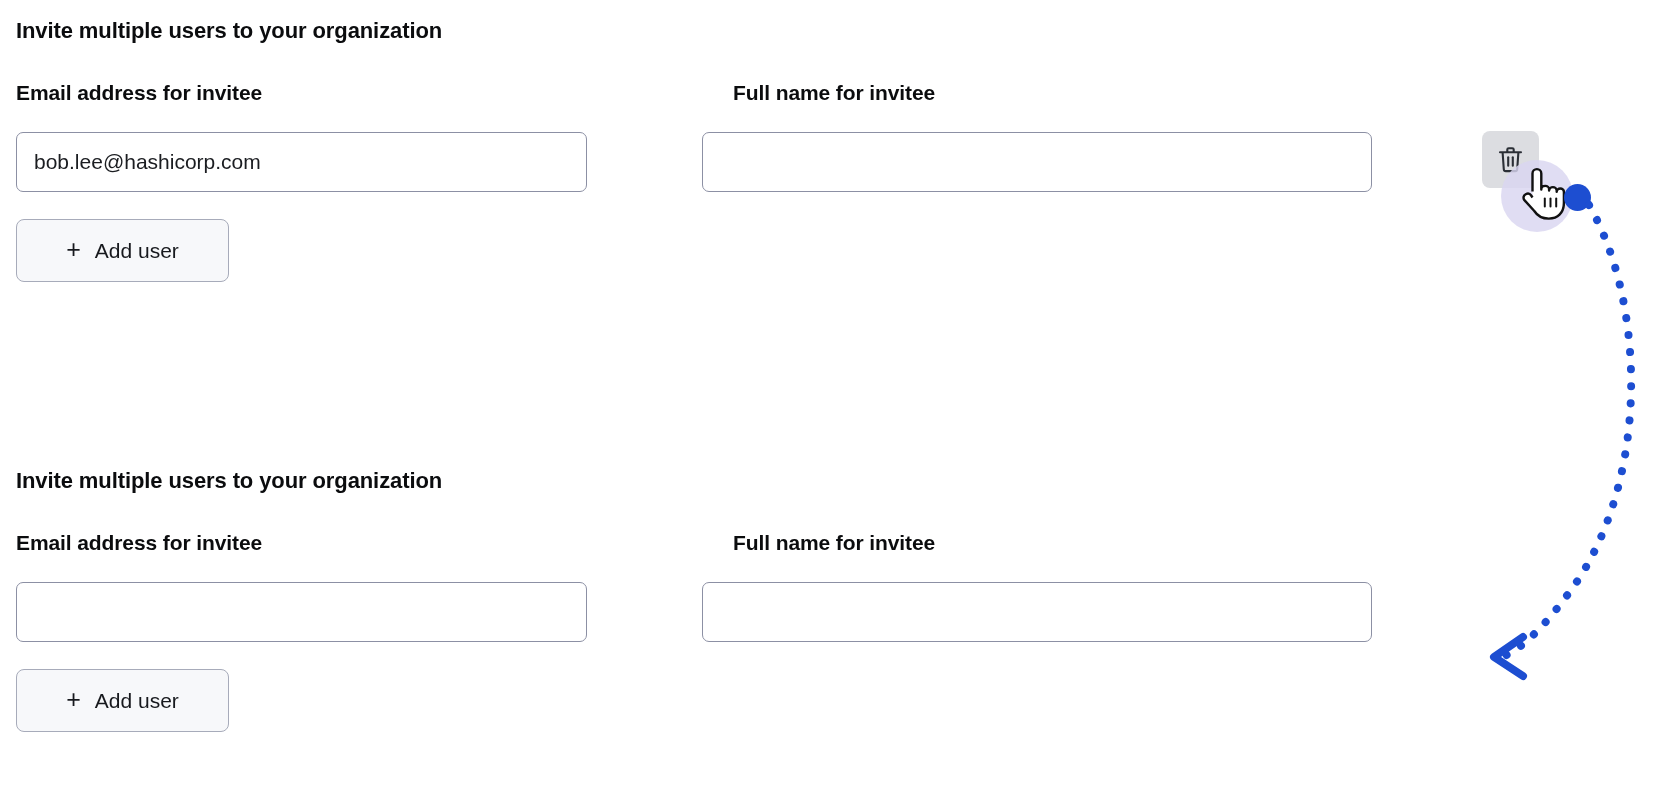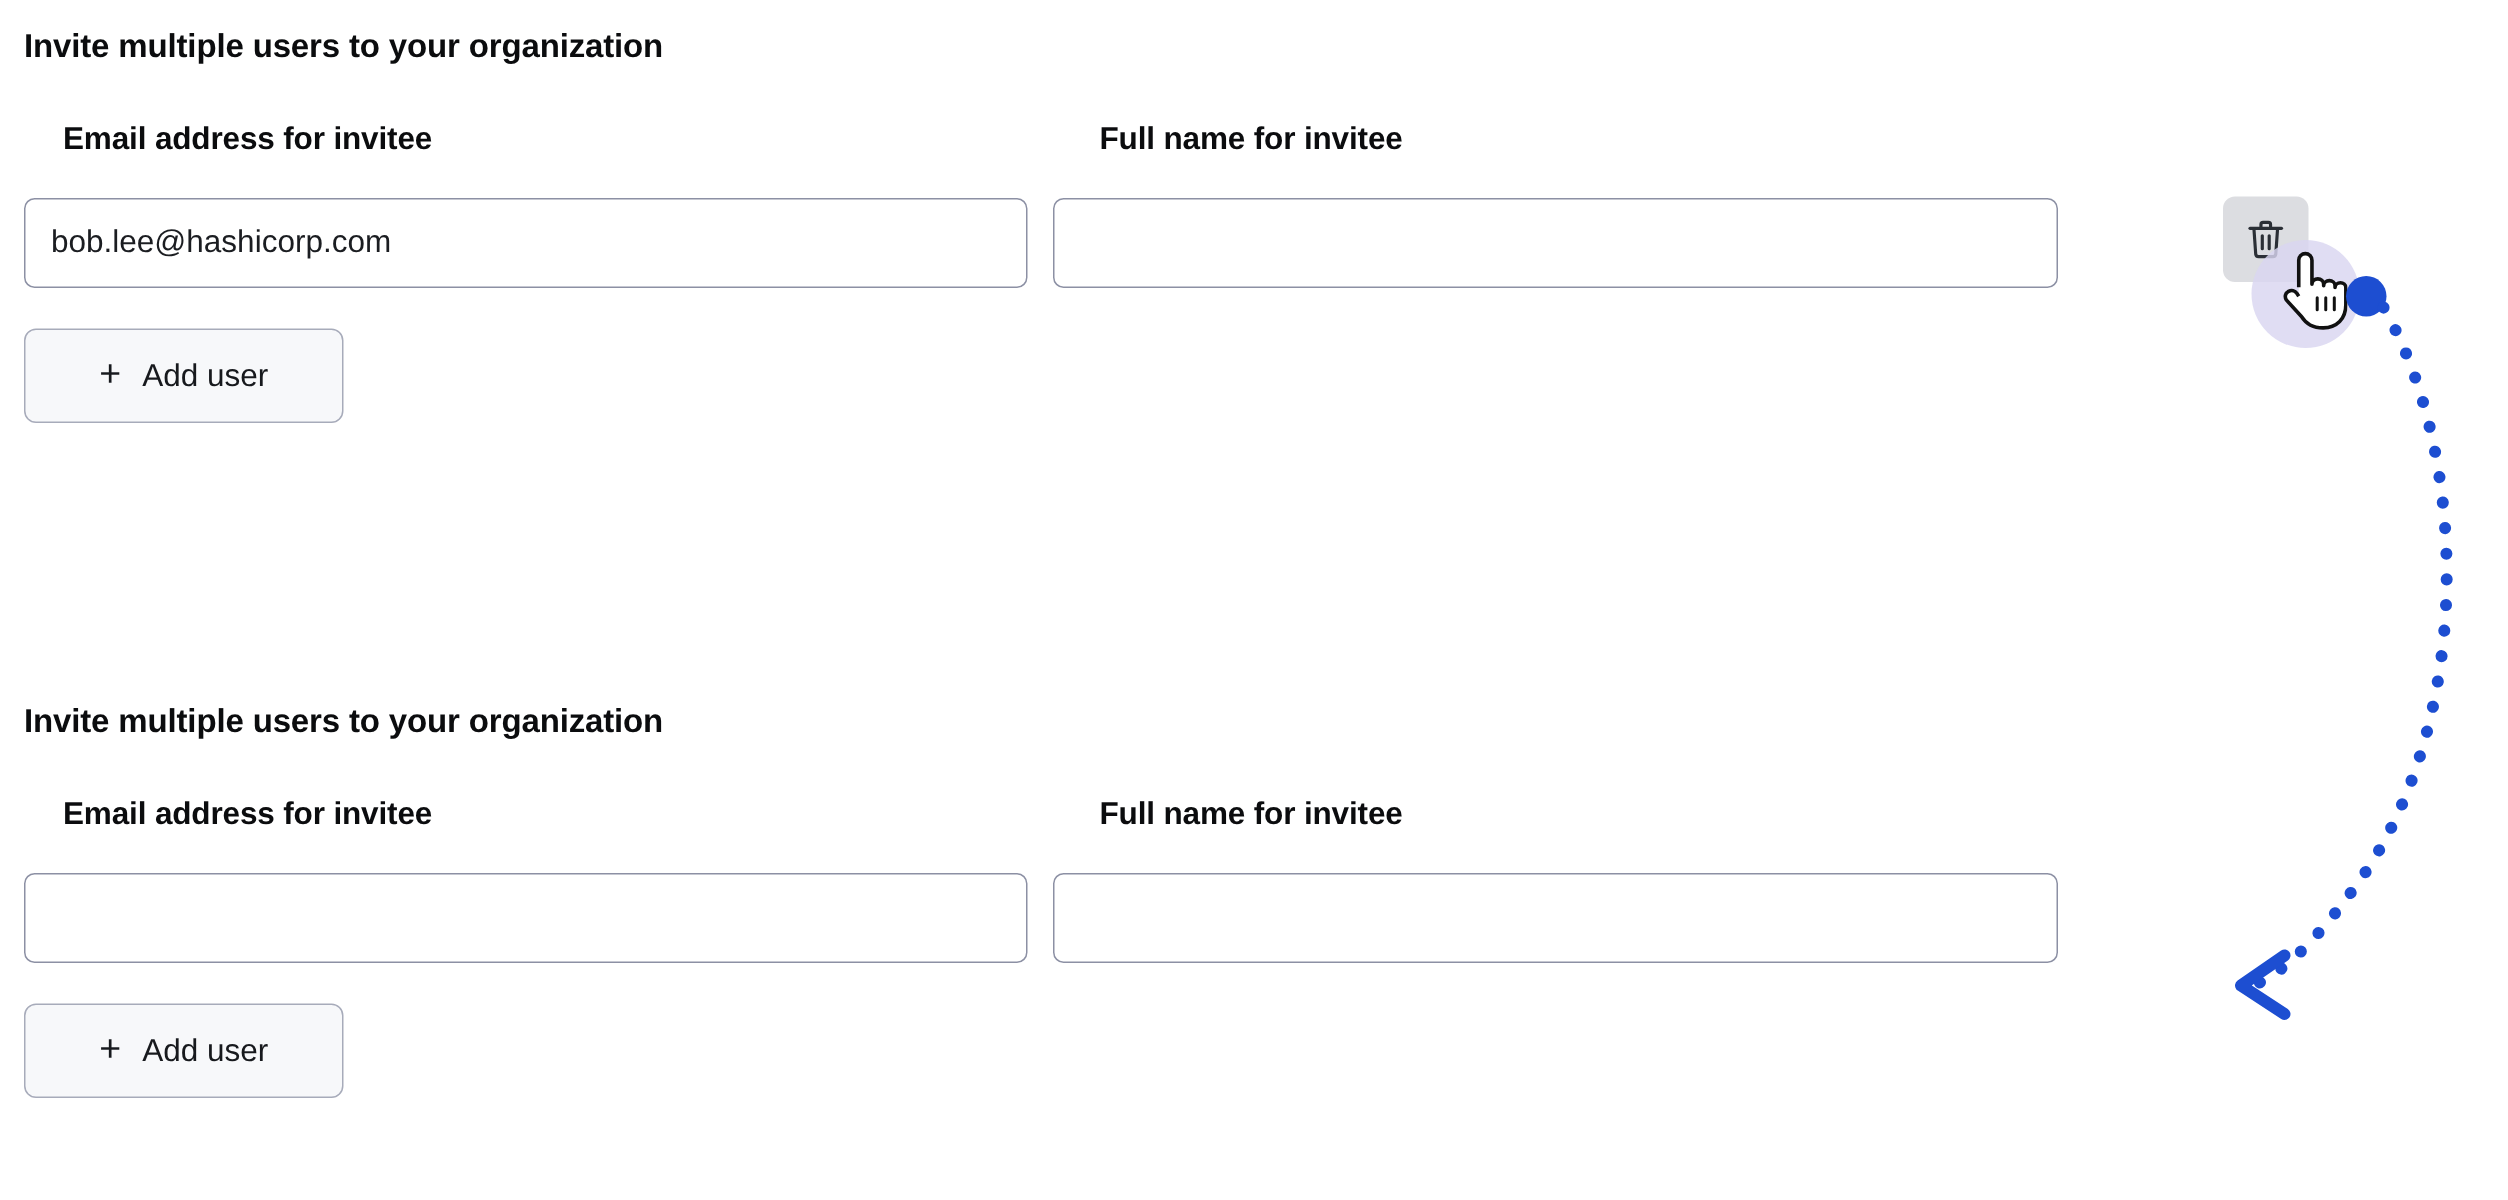--- a/index.html
+++ b/index.html
@@ -38,38 +38,38 @@
 
   .field-label {
     position: absolute;
     top: 81px;
     font-size: 21px;
     font-weight: bold;
     letter-spacing: -0.1px;
     color: #0b0c0e;
     white-space: nowrap;
   }
-  .label-email { left: 16px; margin-left: 26px; }
+  .label-email { left: 16px; }
   .label-name  { left: 733px; }
 
   .text-input {
     position: absolute;
     top: 132px;
     height: 60px;
     box-sizing: border-box;
     background: #ffffff;
     border: 1.6px solid #8c90a4;
     border-radius: 7px;
     font-family: "Liberation Sans", sans-serif;
     font-size: 21px;
     color: #1b1d21;
     padding: 0 17px;
     outline: none;
   }
-  .input-email { left: 16px;  width: 669px; }
+  .input-email { left: 16px;  width: 571px; }
   .input-name  { left: 702px; width: 670px; }
 
   .trash-button {
     position: absolute;
     left: 1482px;
     top: 131px;
     width: 57px;
     height: 57px;
     box-sizing: border-box;
     background: #dcdde1;

